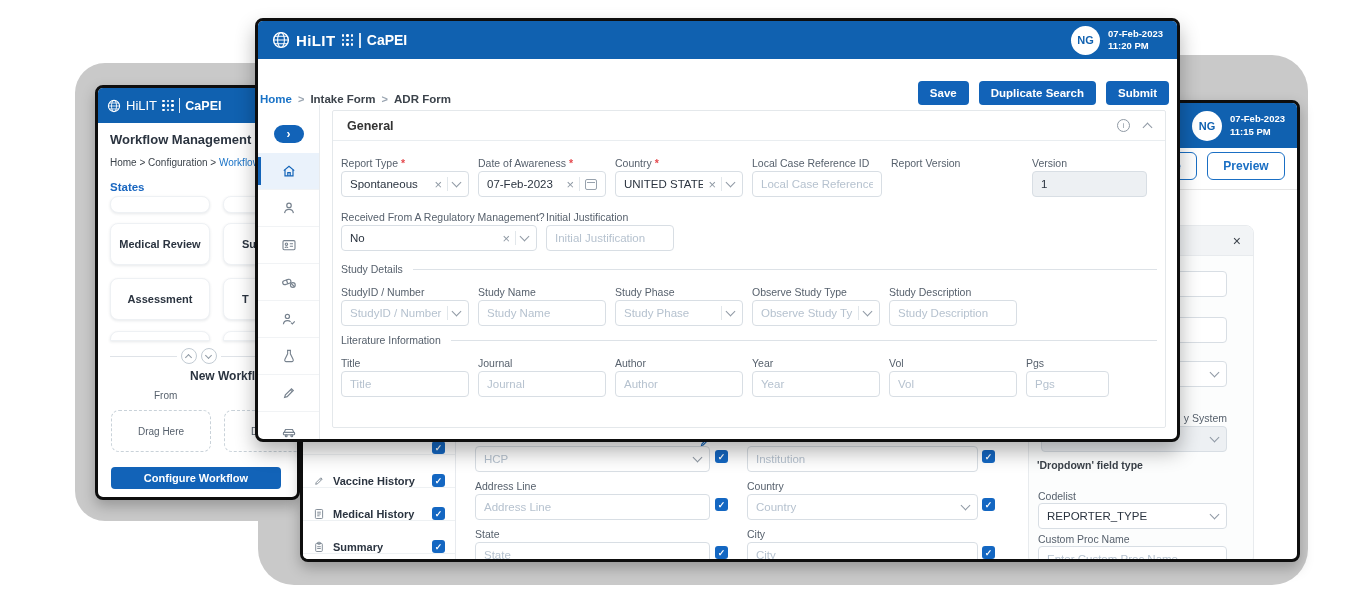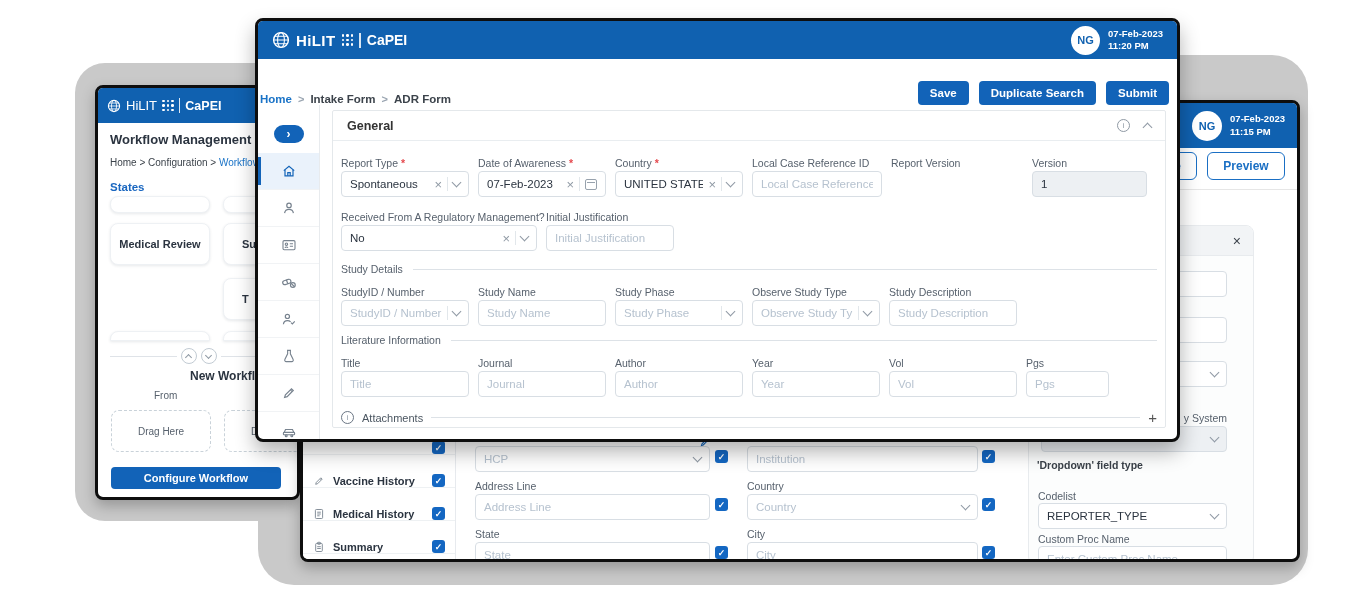--- a/index.html
+++ b/index.html
@@ -91,20 +91,21 @@
     <div style="position:absolute;left:12px;top:69px;font-size:10px;color:#3c434b;white-space:nowrap">
       <span>Home &gt; Configuration &gt;</span>
       <span style="color:#1a73c7">Workflow M</span>
     </div>
     <div style="position:absolute;left:12px;top:93px;font-size:11.5px;font-weight:700;color:#1a67c0">States</div>
 
     <div class="scard" style="left:12px;top:108px;width:100px;height:17px"></div>
     <div class="scard" style="left:125px;top:108px;width:100px;height:17px"></div>
     <div class="scard" style="left:12px;top:135px;width:100px;height:42px;justify-content:center">Medical Review</div>
     <div class="scard" style="left:125px;top:135px;width:100px;height:42px;padding-left:18px">Sub</div>
+    <div class="scard" style="left:12px;top:190px;width:100px;height:42px;justify-content:center">Assessment</div>
     <div class="scard" style="left:125px;top:190px;width:100px;height:42px;padding-left:18px">T</div>
     <div class="scard" style="left:12px;top:243px;width:100px;height:10px;border-radius:8px 8px 0 0"></div>
     <div class="scard" style="left:125px;top:243px;width:100px;height:10px;border-radius:8px 8px 0 0"></div>
 
     <div style="position:absolute;left:12px;right:10px;top:260px;display:flex;align-items:center;gap:4px">
       <span style="flex:1;height:1px;background:#dfe3e8"></span>
       <span class="circbtn">
           <span class="chv up"></span>
         </span>
       <span class="circbtn">
@@ -529,23 +530,17 @@
               </div>
           </div>
           <div style="width:83px">
             <span class="lbl">Pgs</span>
             <div class="inp">
                 <span class="val ph">Pgs</span>
               </div>
           </div>
         </div>
 
-        <div style="margin-top:13px;display:flex;align-items:center;gap:8px">
-          <span class="info" style="border-color:#6b7684"></span>
-          <span style="font-size:11px;color:#4a5560">Attachments</span>
-          <span style="flex:1;height:1px;background:#dde2e7"></span>
-          <span style="font-size:15px;color:#555;cursor:pointer;line-height:1">+</span>
-        </div>
       </div>
     </div>
   </section>
 
 </div>
 
 </body></html>

